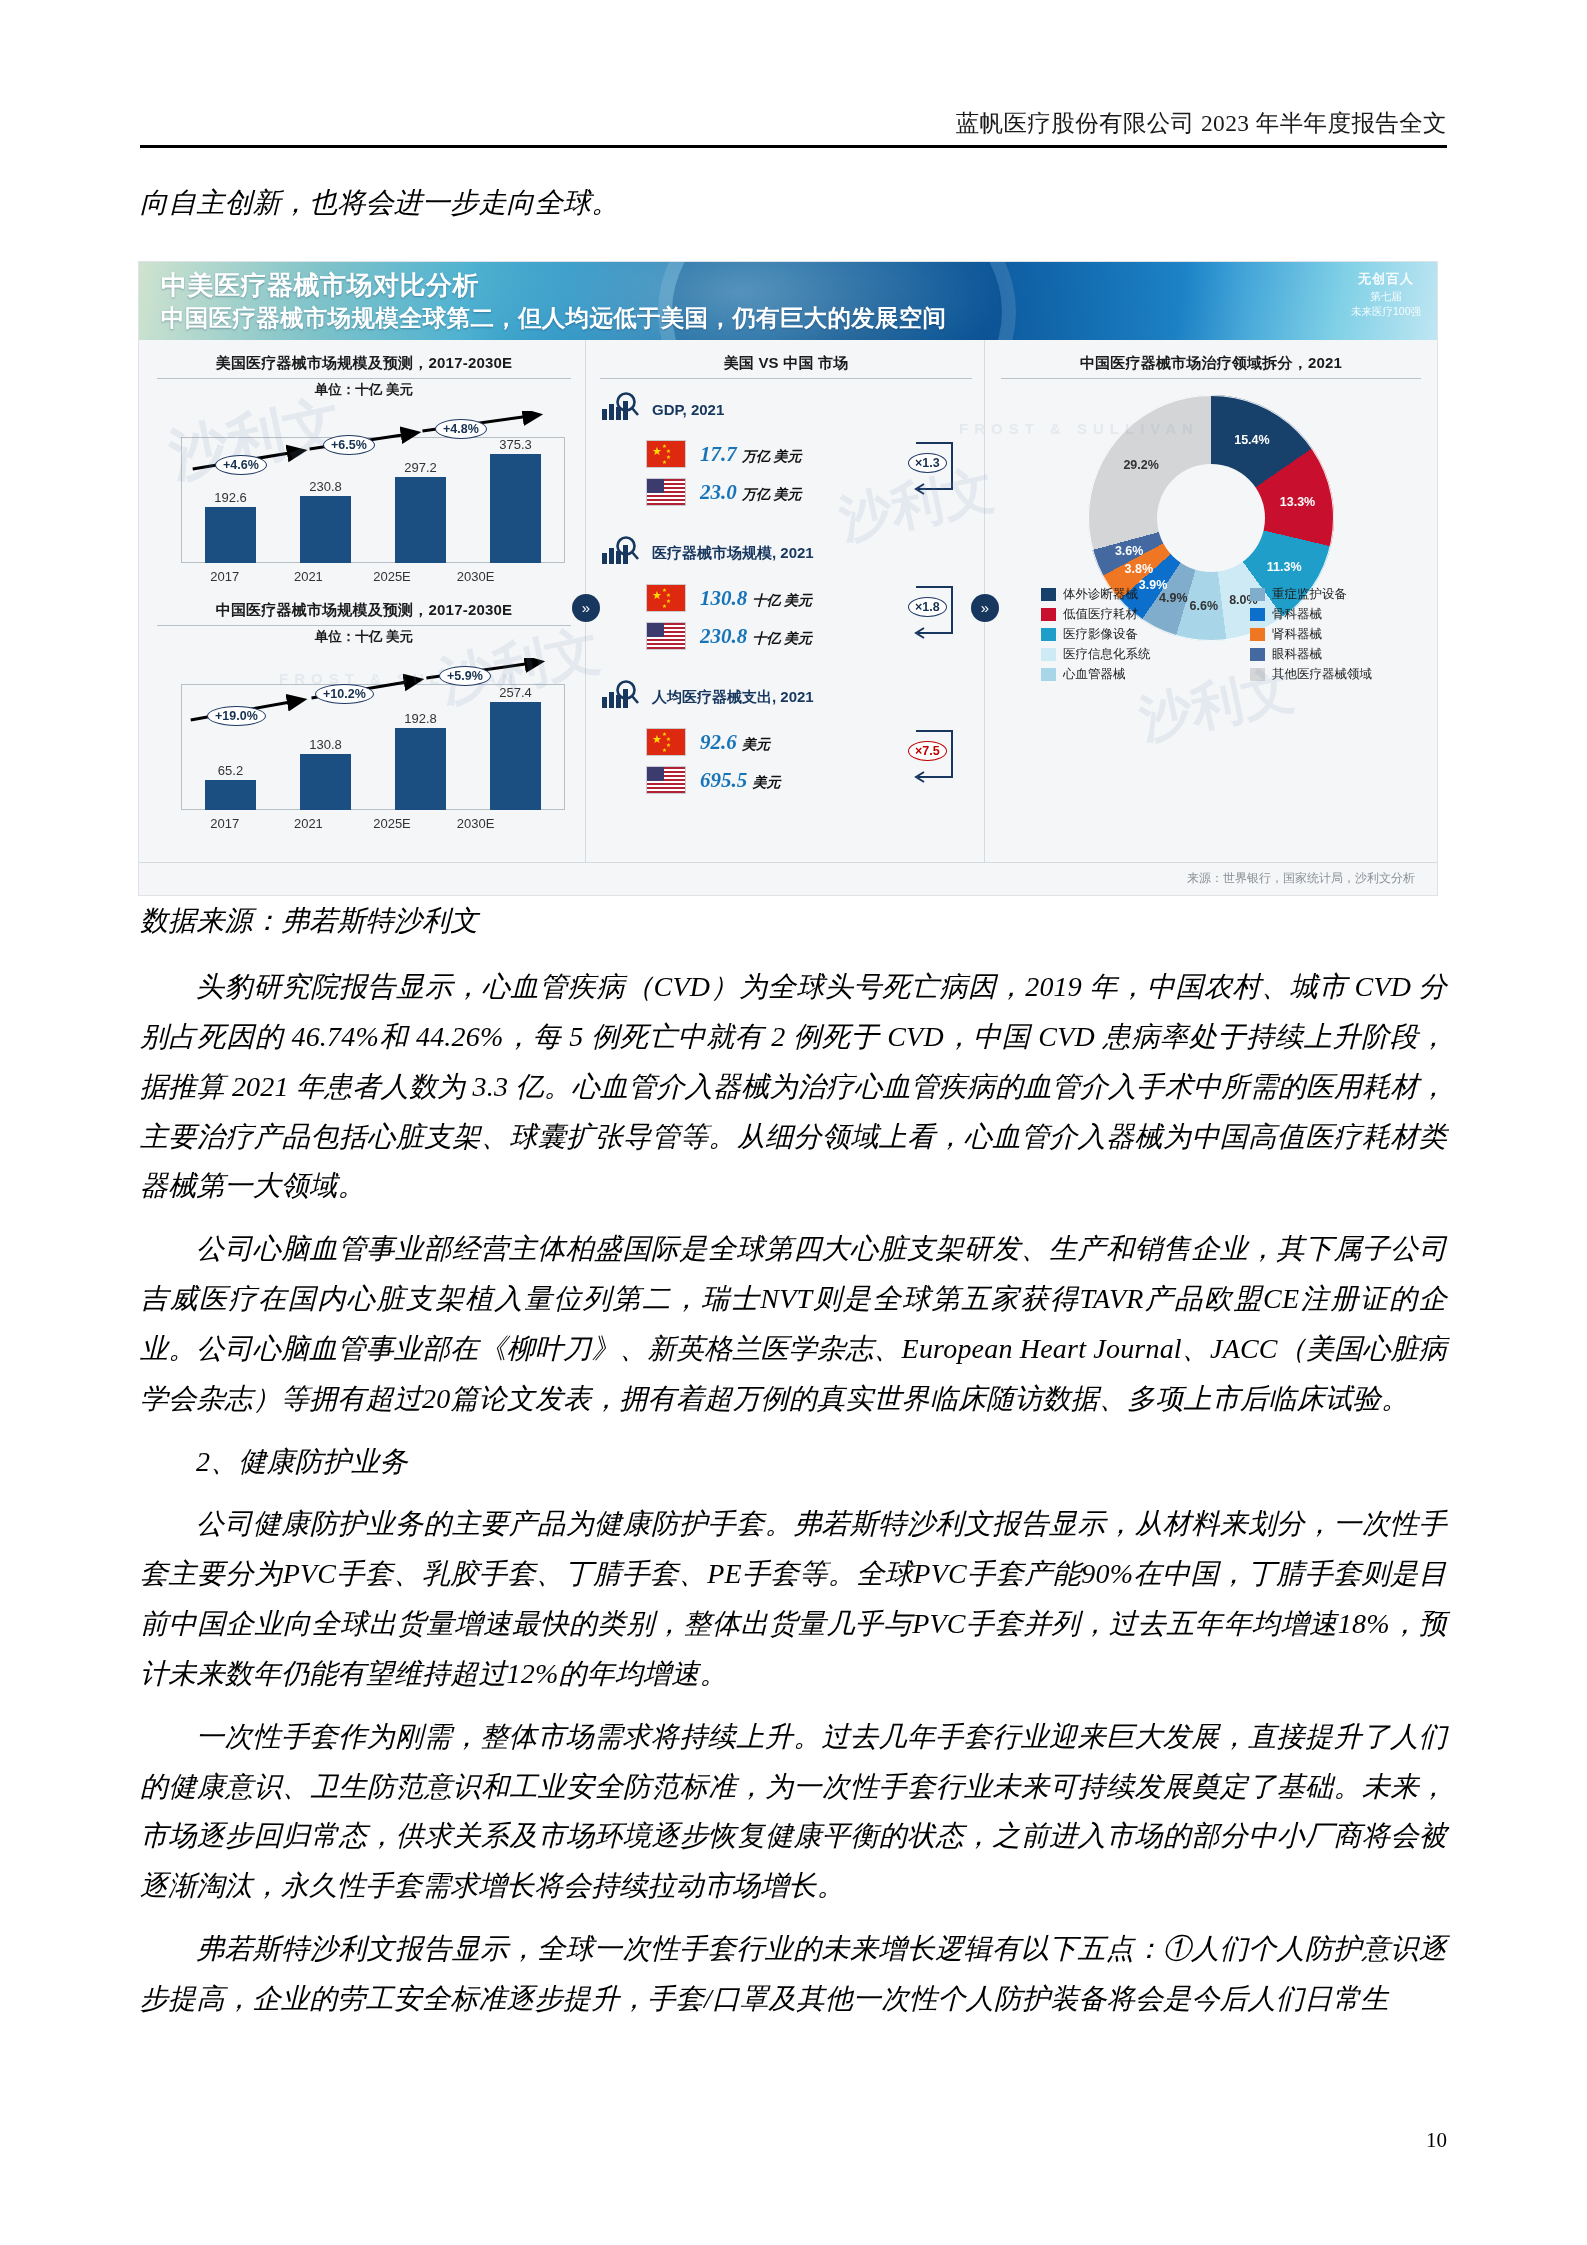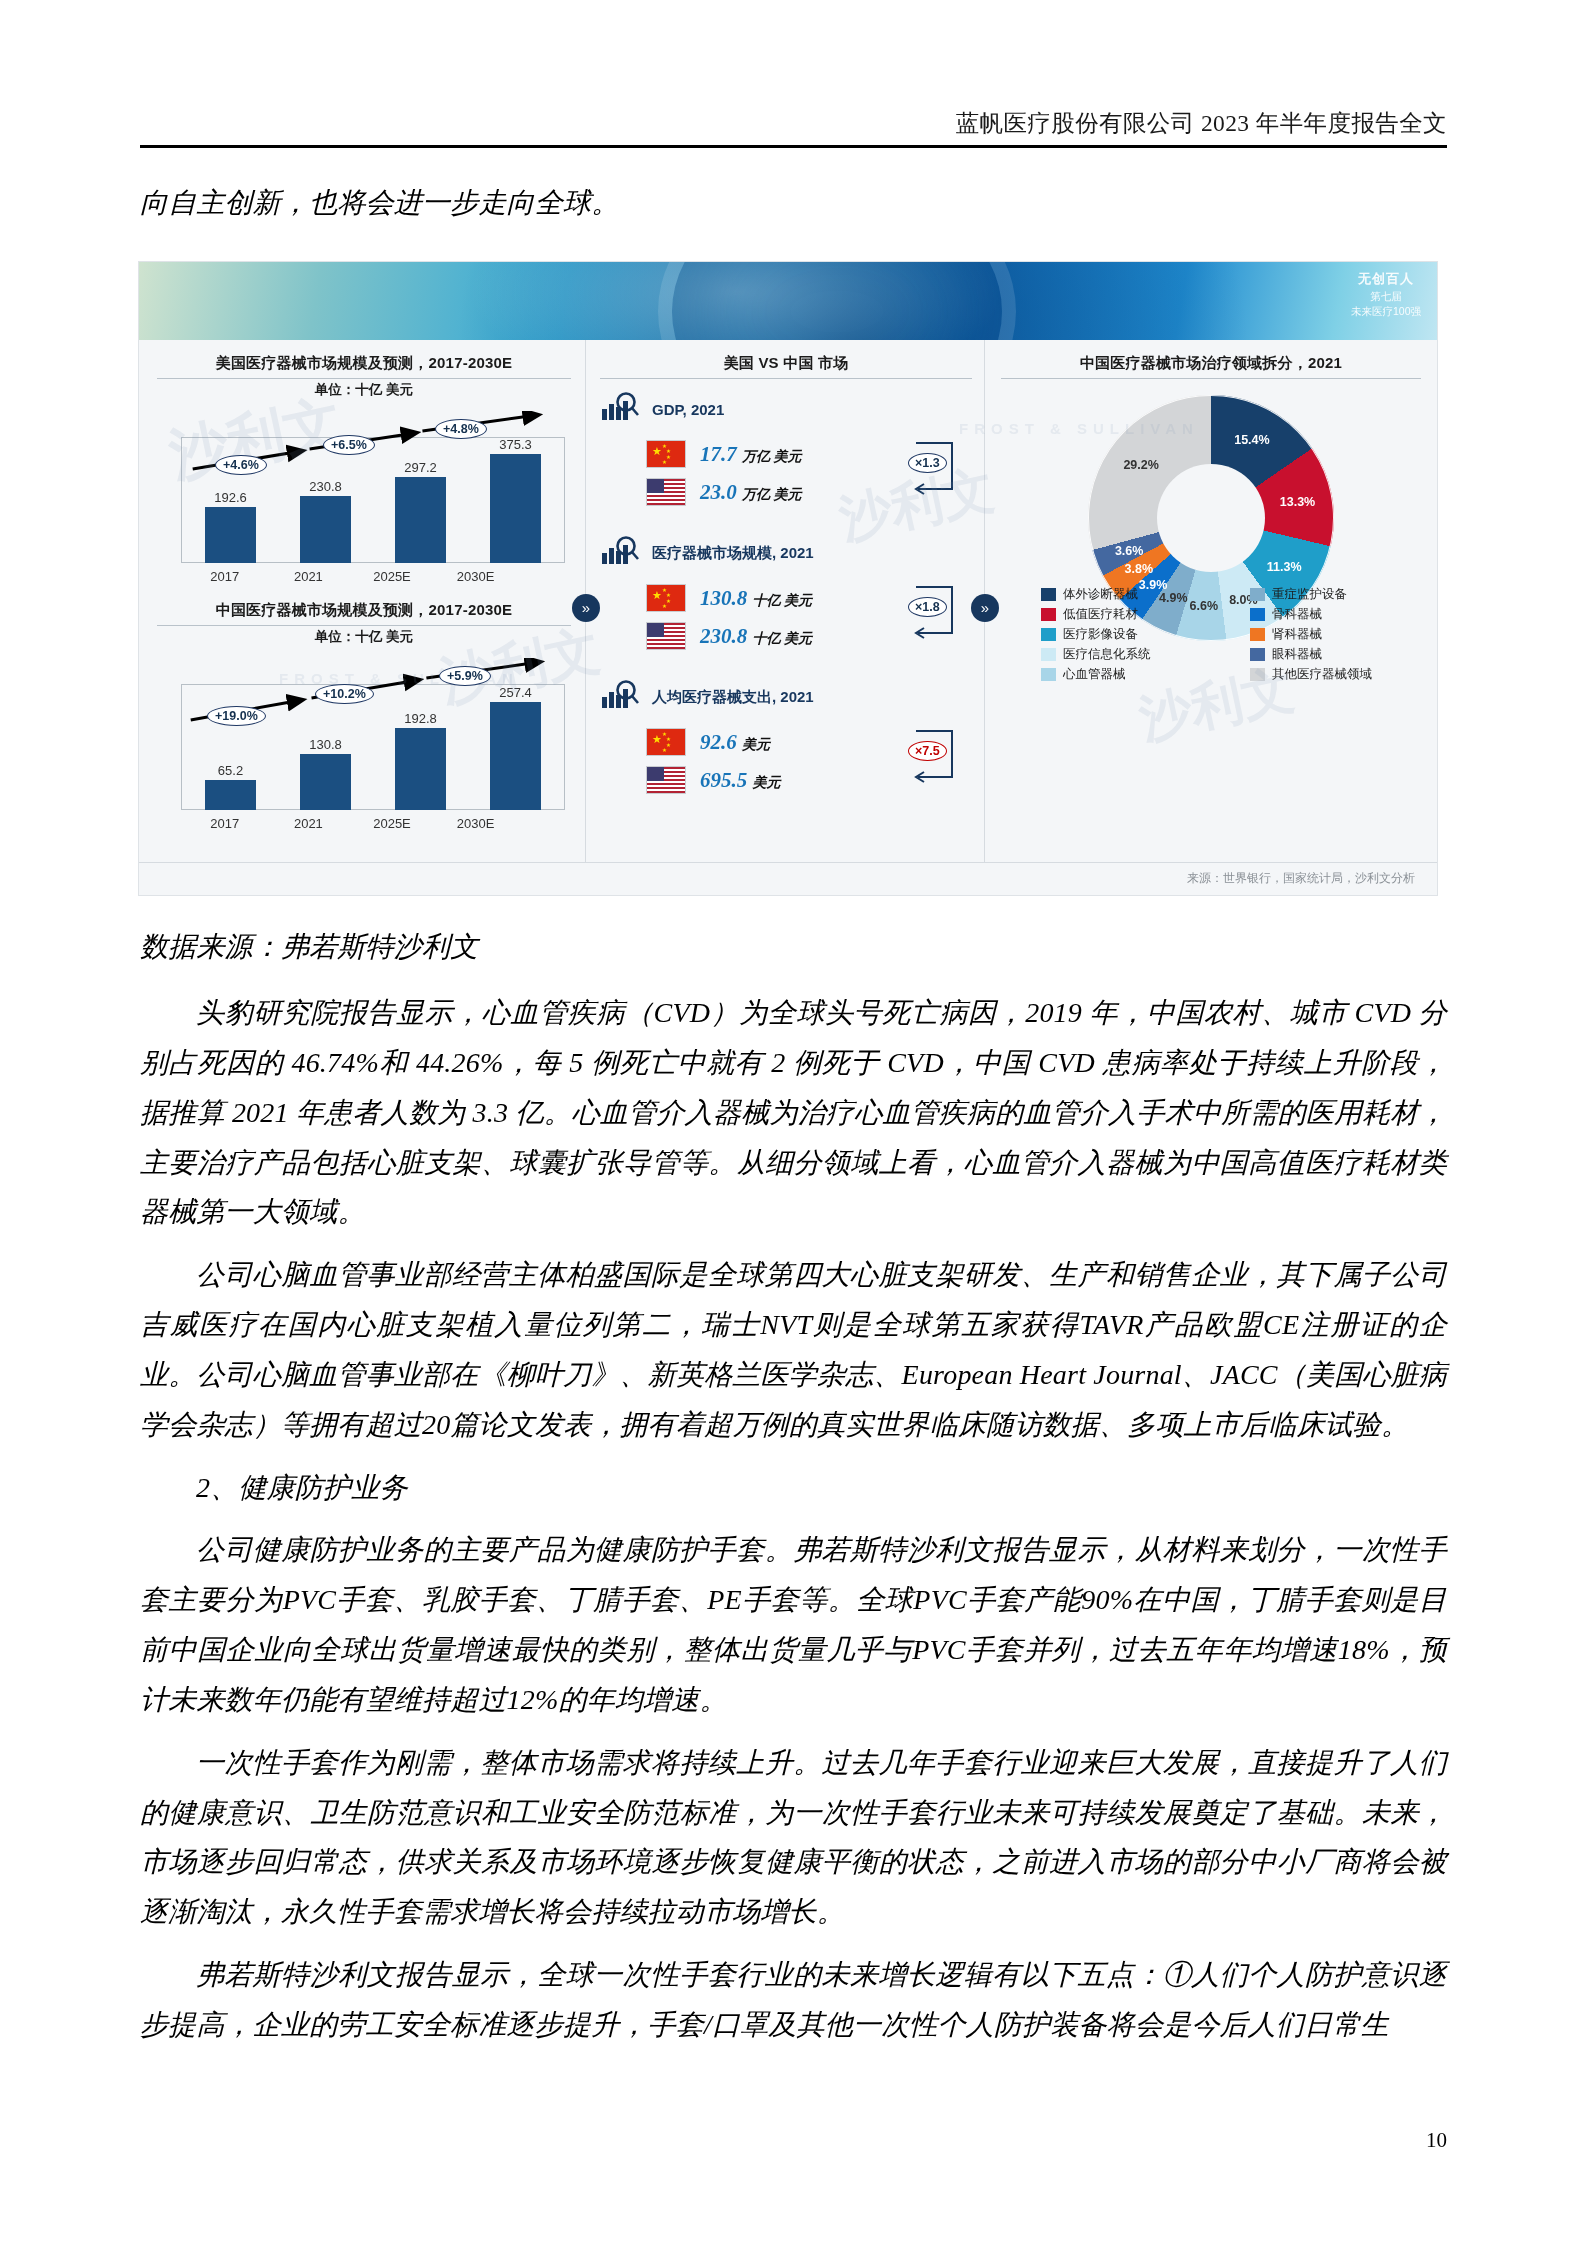--- a/index.html
+++ b/index.html
@@ -386,20 +386,24 @@
   <div class="page-header">
     <span>蓝帆医疗股份有限公司 2023 年半年度报告全文</span>
   </div>
   <div class="header-rule"></div>
 
   <p class="para first-line">向自主创新，也将会进一步走向全球。</p>
 
   <div class="infographic">
 
     <div class="ig-banner">
+      <div class="ig-titles">
+        <div class="ig-title1">中美医疗器械市场对比分析</div>
+        <div class="ig-title2">中国医疗器械市场规模全球第二，但人均远低于美国，仍有巨大的发展空间</div>
+      </div>
       <div class="ig-brand">
         <div class="b1">无创百人</div>
         <div class="b2">第七届</div>
         <div class="b3">未来医疗100强</div>
       </div>
     </div>
 
     <div class="ig-body">
 
       <div class="watermark" style="left:30px; top:60px; font-size:58px; transform:rotate(-12deg);">沙利文</div>
@@ -700,21 +704,21 @@
               </div>
             </div>
         </div>
       </div>
 
     </div>
 
     <div class="ig-source">来源：世界银行，国家统计局，沙利文分析</div>
   </div>
 
-  <p class="para" style="margin-top:26px;">数据来源：弗若斯特沙利文</p>
+  <p class="para" style="">数据来源：弗若斯特沙利文</p>
 
   <p class="para indent gap-top-md">头豹研究院报告显示，心血管疾病（CVD）为全球头号死亡病因，2019 年，中国农村、城市 CVD 分别占死因的 46.74%和 44.26%，每 5 例死亡中就有 2 例死于 CVD，中国 CVD 患病率处于持续上升阶段，据推算 2021 年患者人数为 3.3 亿。心血管介入器械为治疗心血管疾病的血管介入手术中所需的医用耗材，主要治疗产品包括心脏支架、球囊扩张导管等。从细分领域上看，心血管介入器械为中国高值医疗耗材类器械第一大领域。</p>
   <p class="para indent gap-top-sm">公司心脑血管事业部经营主体柏盛国际是全球第四大心脏支架研发、生产和销售企业，其下属子公司吉威医疗在国内心脏支架植入量位列第二，瑞士NVT则是全球第五家获得TAVR产品欧盟CE注册证的企业。公司心脑血管事业部在《柳叶刀》、新英格兰医学杂志、European Heart Journal、JACC（美国心脏病学会杂志）等拥有超过20篇论文发表，拥有着超万例的真实世界临床随访数据、多项上市后临床试验。</p>
   <p class="para indent gap-top-sm">2、健康防护业务</p>
   <p class="para indent gap-top-sm">公司健康防护业务的主要产品为健康防护手套。弗若斯特沙利文报告显示，从材料来划分，一次性手套主要分为PVC手套、乳胶手套、丁腈手套、PE手套等。全球PVC手套产能90%在中国，丁腈手套则是目前中国企业向全球出货量增速最快的类别，整体出货量几乎与PVC手套并列，过去五年年均增速18%，预计未来数年仍能有望维持超过12%的年均增速。</p>
   <p class="para indent gap-top-sm">一次性手套作为刚需，整体市场需求将持续上升。过去几年手套行业迎来巨大发展，直接提升了人们的健康意识、卫生防范意识和工业安全防范标准，为一次性手套行业未来可持续发展奠定了基础。未来，市场逐步回归常态，供求关系及市场环境逐步恢复健康平衡的状态，之前进入市场的部分中小厂商将会被逐渐淘汰，永久性手套需求增长将会持续拉动市场增长。</p>
   <p class="para indent gap-top-sm">弗若斯特沙利文报告显示，全球一次性手套行业的未来增长逻辑有以下五点：①人们个人防护意识逐步提高，企业的劳工安全标准逐步提升，手套/口罩及其他一次性个人防护装备将会是今后人们日常生</p>
 
   <div class="page-number">10</div>
 </div>

